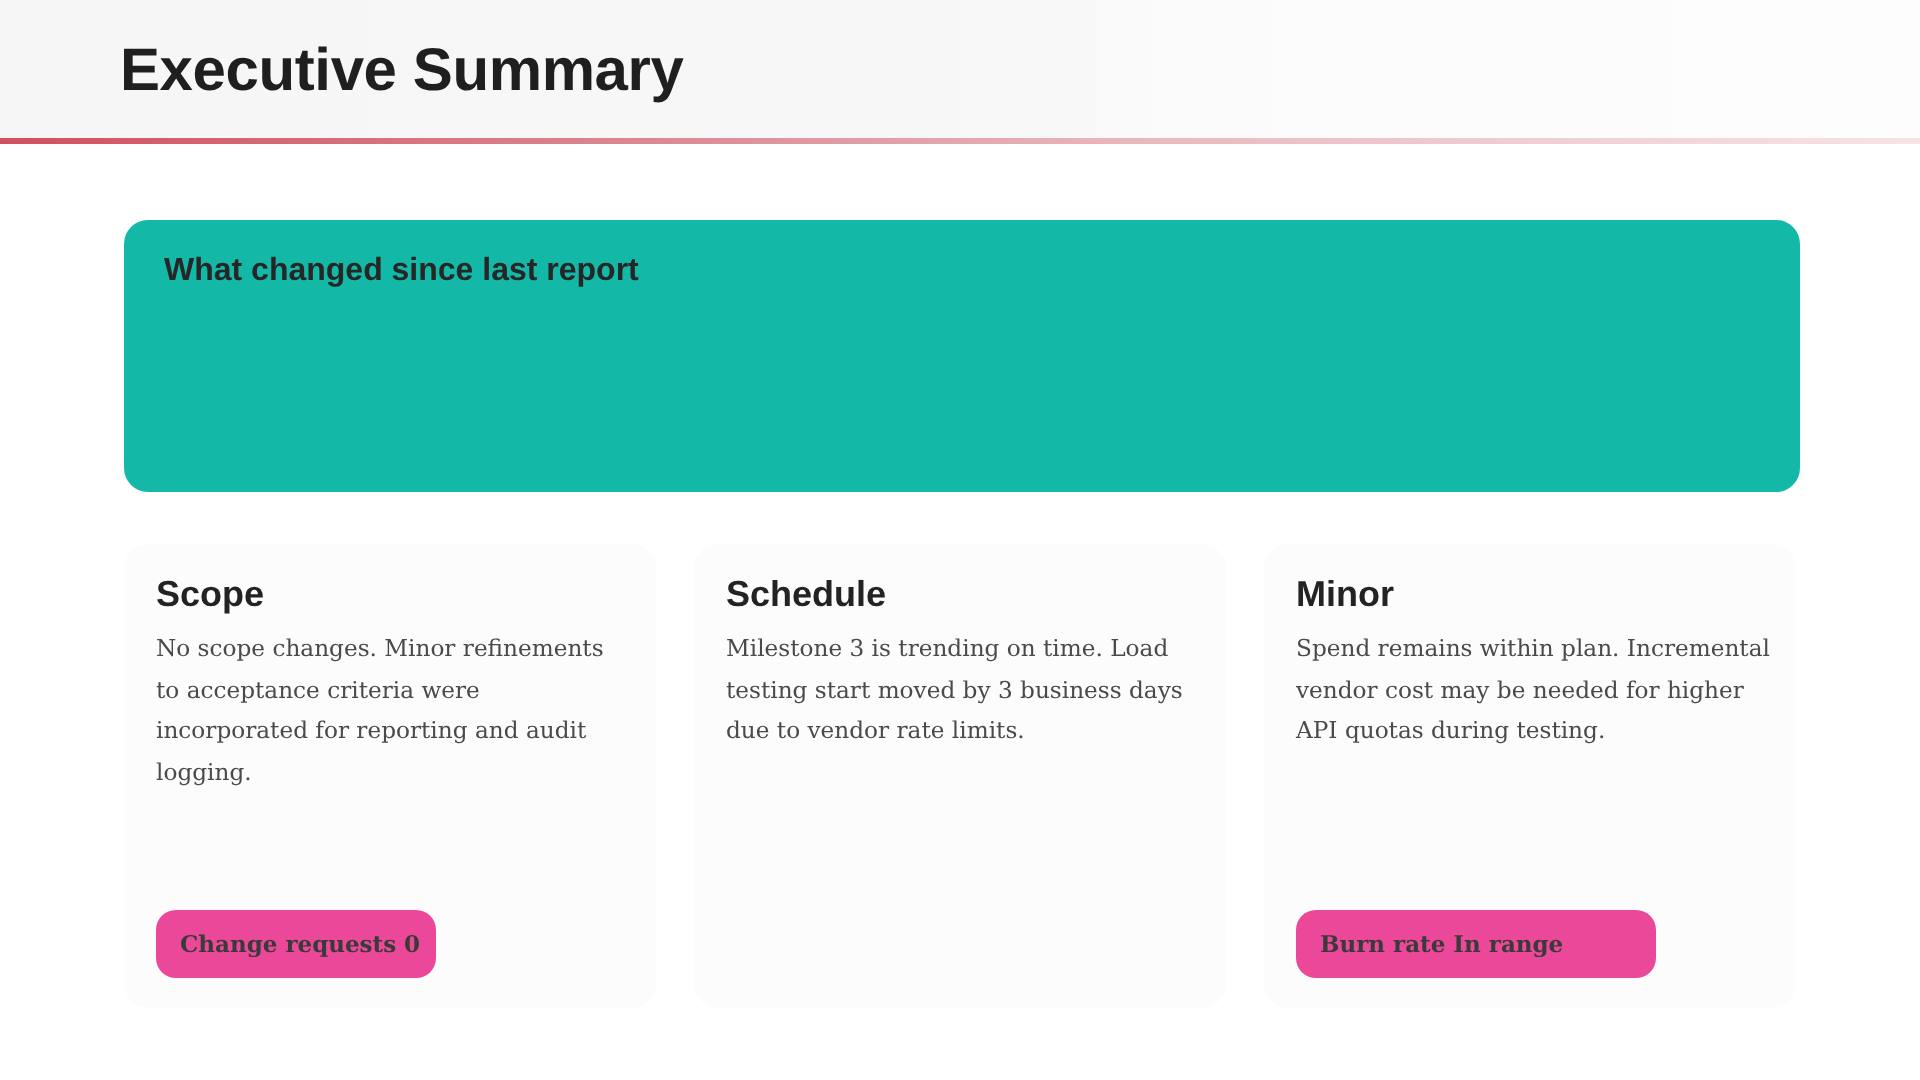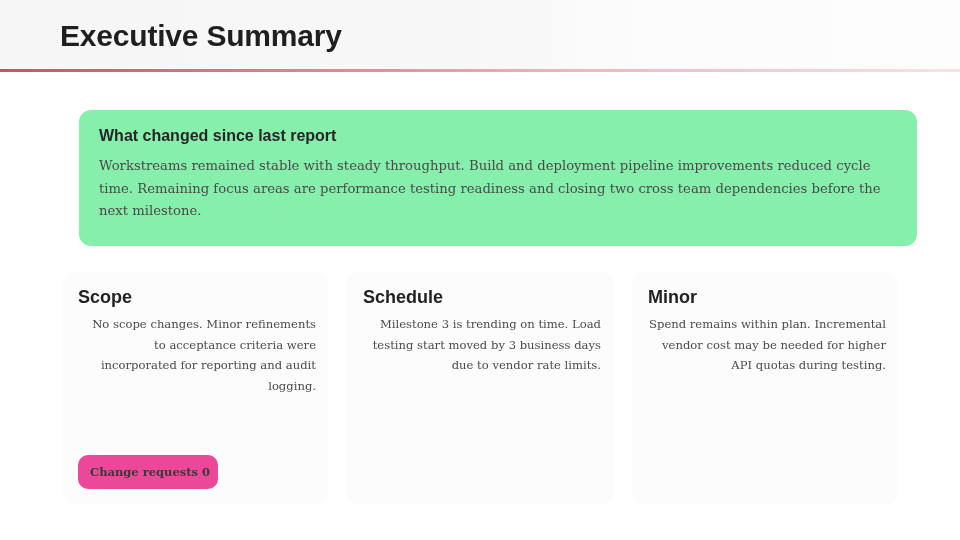--- a/index.html
+++ b/index.html
@@ -14,22 +14,22 @@
     position: absolute; left: 60px; top: 19px;
     font-family: "Liberation Sans", sans-serif; font-weight: 700;
     font-size: 30px; color: #1f1f1f; letter-spacing: -0.2px;
   }
   .header-rule {
     position: absolute; left: 0; top: 69px; width: 960px; height: 3px;
     background: linear-gradient(90deg, #d1505f 0%, #dc8a94 35%, #e9b9bf 60%, #f7e3e6 100%);
   }
 
   .summary {
-    position: absolute; left: 79px; top: 110px; width: 838px; height: 136px;
-    background: #86efac; border-radius: 12px;
+    position: absolute; left: 62px; top: 110px; width: 838px; height: 136px;
+    background: #14b8a6; border-radius: 12px;
   }
   .summary-title {
     position: absolute; left: 20px; top: 17px;
     font-family: "Liberation Sans", sans-serif; font-weight: 700;
     font-size: 16px; color: #262626;
   }
   .summary-body {
     position: absolute; left: 20px; top: 45px; width: 800px;
     font-family: "DejaVu Serif", serif; font-size: 13.2px; line-height: 22.5px; color: #4a4a4a;
   }
@@ -38,21 +38,21 @@
     position: absolute; top: 272px; width: 266px; height: 232px;
     background: #fcfcfc; border-radius: 12px;
   }
   .card-title {
     position: absolute; left: 16px; top: 15px;
     font-family: "Liberation Sans", sans-serif; font-weight: 700;
     font-size: 18px; color: #232323; text-align: center;
   }
   .card-body {
     position: absolute; left: 16px; top: 42px; width: 238px;
-    font-family: "DejaVu Serif", serif; font-size: 11.6px; line-height: 20.6px; color: #4a4a4a; text-align: right;
+    font-family: "DejaVu Serif", serif; font-size: 11.6px; line-height: 20.6px; color: #4a4a4a;
   }
   .pill {
     position: absolute; left: 16px; top: 183px; height: 34px;
     border-radius: 10px; background: #ec4899;
     font-family: "DejaVu Serif", serif; font-weight: 700; font-size: 11.5px; color: #3a3a3a;
     display: flex; align-items: center; padding-left: 12px;
   }
   .pill.risk {
     background: linear-gradient(100deg, #d8485a 0%, #e07a86 45%, #efb9c0 75%, #fbe9ec 100%);
     color: #fff5f6; font-family: "Liberation Sans", sans-serif; font-weight: 700;
@@ -62,30 +62,30 @@
 </head>
 <body>
 
 <div class="header">
   <div class="header-title">Executive Summary</div>
 </div>
 <div class="header-rule"></div>
 
 <section class="summary">
   <h2 class="summary-title">What changed since last report</h2>
-  <p class="summary-body">Workstreams remained stable with steady throughput. Build and deployment pipeline improvements reduced cycle time. Remaining focus areas are performance testing readiness and closing two cross team dependencies before the next milestone.</p>
 </section>
 
 <section class="card" style="left:62px;">
   <h3 class="card-title">Scope</h3>
   <p class="card-body">No scope changes. Minor refinements to acceptance criteria were incorporated for reporting and audit logging.</p>
   <div class="pill" style="width:140px;">Change requests 0</div>
 </section>
 
 <section class="card" style="left:347px;">
   <h3 class="card-title">Schedule</h3>
   <p class="card-body">Milestone 3 is trending on time. Load testing start moved by 3 business days due to vendor rate limits.</p>
 </section>
 
 <section class="card" style="left:632px;">
   <h3 class="card-title">Minor</h3>
   <p class="card-body">Spend remains within plan. Incremental vendor cost may be needed for higher API quotas during testing.</p>
+  <div class="pill" style="width:180px;">Burn rate In range</div>
 </section>
 
 </body></html>

